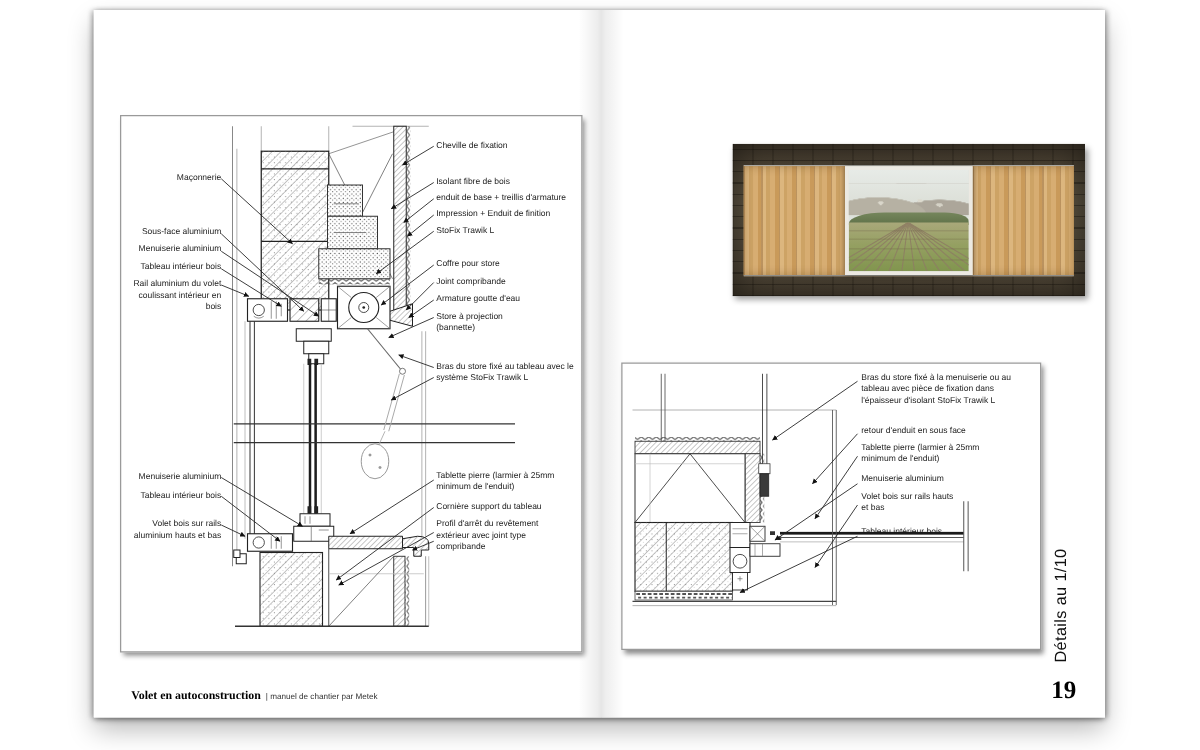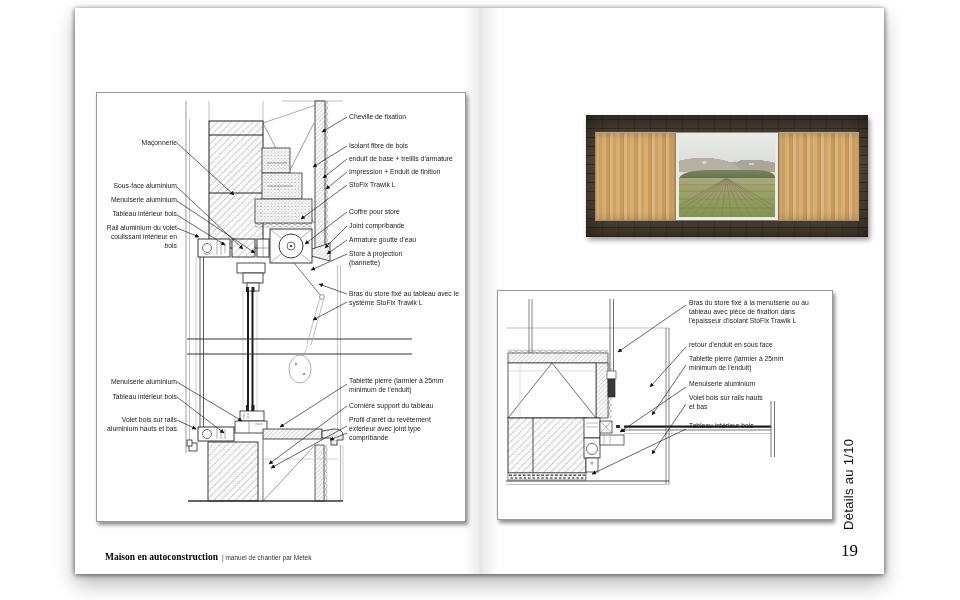--- a/index.html
+++ b/index.html
@@ -48,21 +48,21 @@
       radial-gradient(52% 82% at 72% 100%, #aca69a 59%, rgba(0,0,0,0) 60%),
       radial-gradient(40% 66% at 50% 100%, #bdb8aa 59%, rgba(0,0,0,0) 60%);}
   .trees{position:absolute;left:0;right:0;top:42%;height:12%;
     background:linear-gradient(#75865c,#5f7148);border-radius:30% 20% 0 0/90% 70% 0 0;}
   .field{position:absolute;left:0;right:0;top:52%;bottom:0;
     background:linear-gradient(#a9a87a,#95a062 45%,#81954e);}
   .vines{position:absolute;left:0;right:0;bottom:0;height:48%;width:100%;}
   
   .vcap{position:absolute;left:360px;top:410px;height:112px;writing-mode:vertical-rl;transform:rotate(180deg);
         font-size:13px;color:#111;letter-spacing:.3px;}
-  .pnum{position:absolute;left:360px;top:533px;font-family:"Liberation Serif",serif;font-weight:400;font-size:17px;color:#000;}
+  .pnum{position:absolute;left:360px;top:533px;font-family:"Liberation Serif",serif;font-weight:700;font-size:20px;color:#000;}
 </style>
 </head>
 <body>
 
 <div class="spread">
 
   <div class="page page-left">
     <div class="dbox" id="dbox1">
       <svg class="dsvg" width="368" height="428" viewBox="0 0 368 428">
         <defs>
@@ -244,21 +244,21 @@
       <div class="lb" style="left:252px;top:129px;width:112px;">Joint compribande</div>
       <div class="lb" style="left:252px;top:143px;width:112px;">Armature goutte d'eau</div>
       <div class="lb" style="left:252px;top:157px;width:70px;">Store à projection (bannette)</div>
       <div class="lb" style="left:252px;top:197px;width:110px;">Bras du store fixé au tableau avec le système StoFix Trawik L</div>
       <div class="lb" style="left:252px;top:284px;width:100px;">Tablette pierre (larmier à 25mm minimum de l'enduit)</div>
       <div class="lb" style="left:252px;top:309px;width:112px;">Cornière support du tableau</div>
       <div class="lb" style="left:252px;top:323px;width:100px;">Profil d'arrêt du revêtement extérieur avec joint type compribande</div>
     </div>
 
     <div class="footer">
-      <span class="t">Maison en autoconstruction</span><span class="s">| manuel de chantier par Metek</span>
+      <span class="t">Volet en autoconstruction</span><span class="s">| manuel de chantier par Metek</span>
     </div>
   </div>
 
   <div class="page page-right">
 
     <div class="photo">
       <div class="ph-wall"></div>
       <div class="ph-band">
         <div class="wood wood-l"></div>
         <div class="ph-window">

